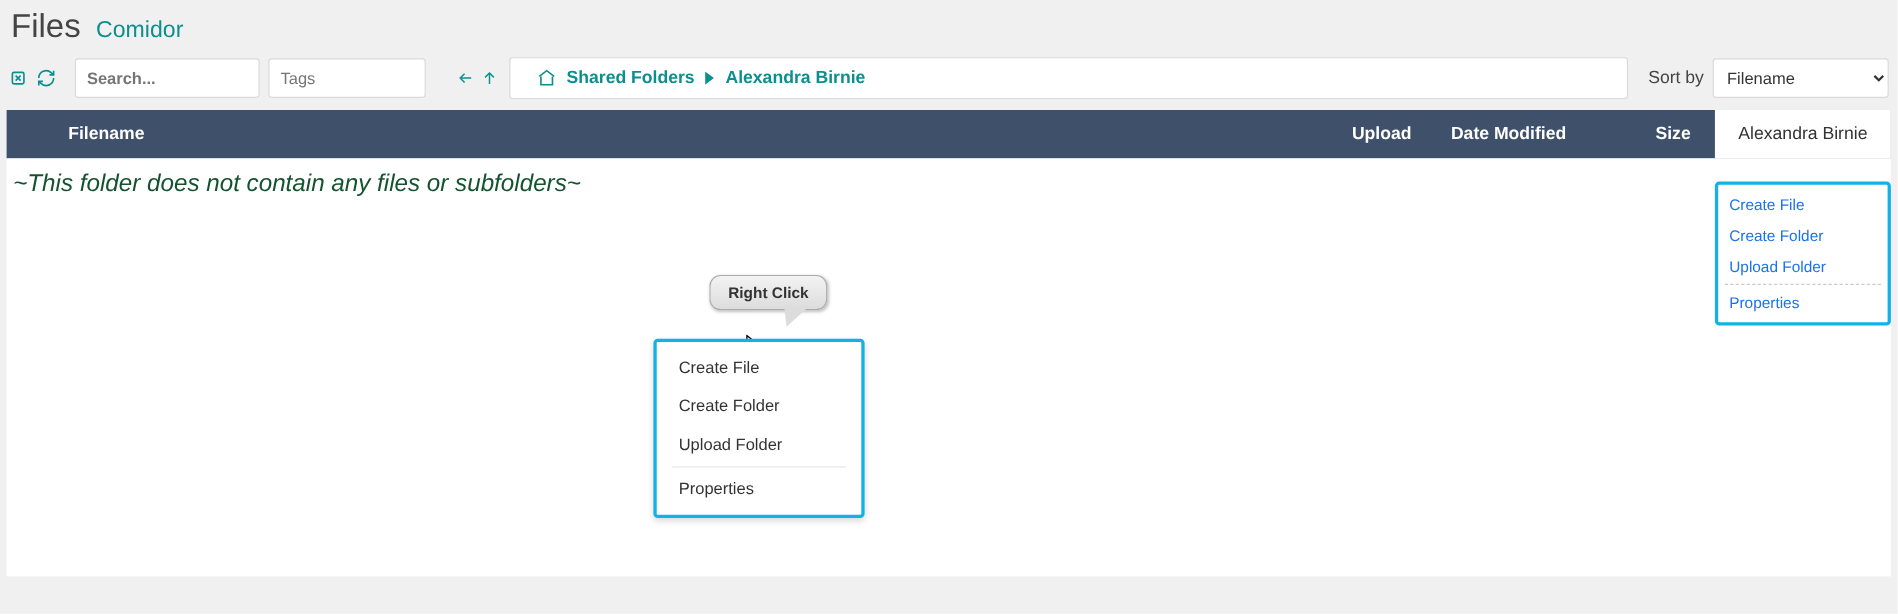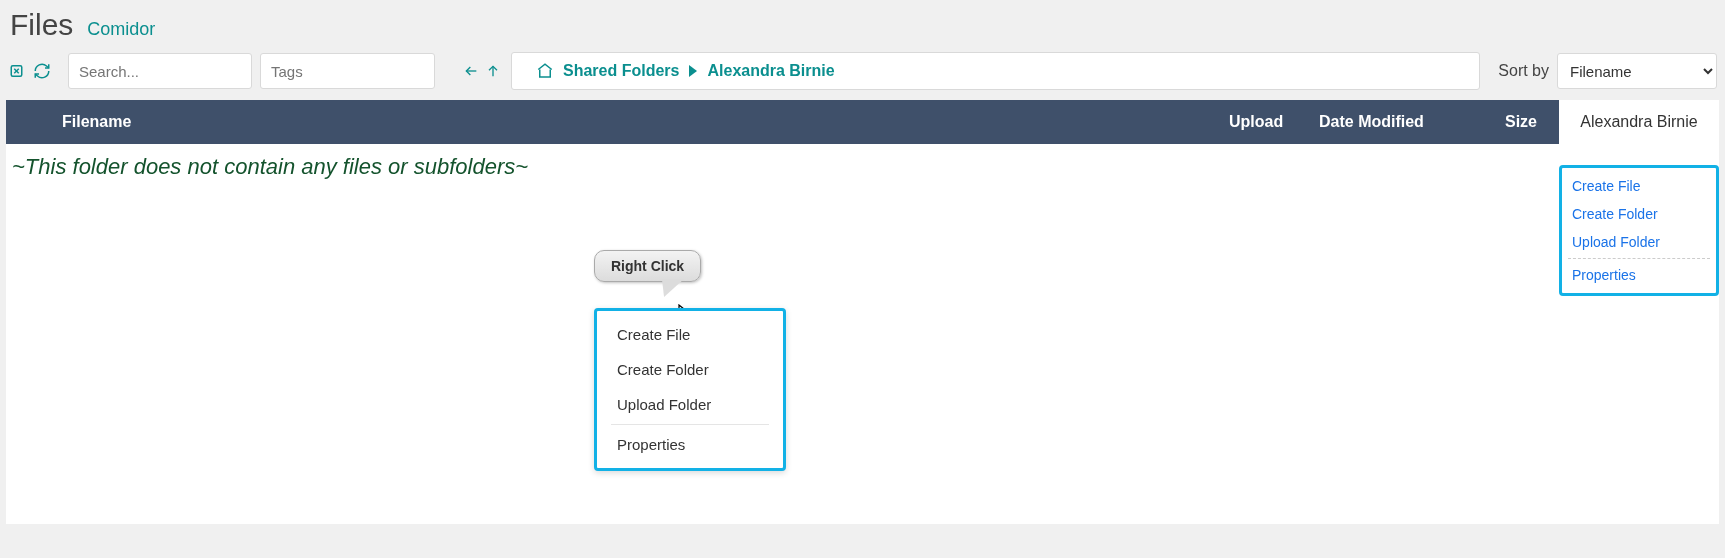--- a/index.html
+++ b/index.html
@@ -19,21 +19,21 @@
     display: flex;
     align-items: baseline;
     gap: 14px;
   }
   .header-title {
     font-size: 30px;
     color: #444;
     font-weight: 400;
   }
   .header-sub {
-    font-size: 18px;
+    font-size: 21px;
     color: #0b8f8f;
   }
 
   
   .toolbar {
     display: flex;
     align-items: center;
     padding: 4px 8px 10px 8px;
     gap: 8px;
   }
@@ -54,22 +54,22 @@
   }
   .search, .tags {
     height: 36px;
     border: 1px solid #d9d9d9;
     background: #fff;
     border-radius: 3px;
     padding: 0 10px;
     font-size: 15px;
     color: #555;
   }
-  .search { width: 184px; }
-  .tags { width: 175px; color:#333; }
+  .search { width: 168px; font-weight: bold; }
+  .tags { width: 143px; color:#333; }
 
   .nav-arrows {
     display: flex;
     align-items: center;
     gap: 2px;
     margin-left: 18px;
     color: #0b8f8f;
     font-size: 16px;
   }
 
@@ -193,21 +193,21 @@
   }
   .context-menu .mdivider {
     border-top: 1px solid #e5e5e5;
     margin: 2px 14px;
   }
 
   
   .tooltip {
     position: absolute;
     top: 250px;
-    left: 594px;
+    left: 645px;
     background: linear-gradient(#f3f3f3,#dcdcdc);
     border: 1px solid #aaa;
     border-radius: 10px;
     padding: 7px 16px;
     font-size: 14px;
     font-weight: 700;
     color: #333;
     box-shadow: 1px 1px 3px rgba(0,0,0,0.25);
   }
   .tooltip::after {

